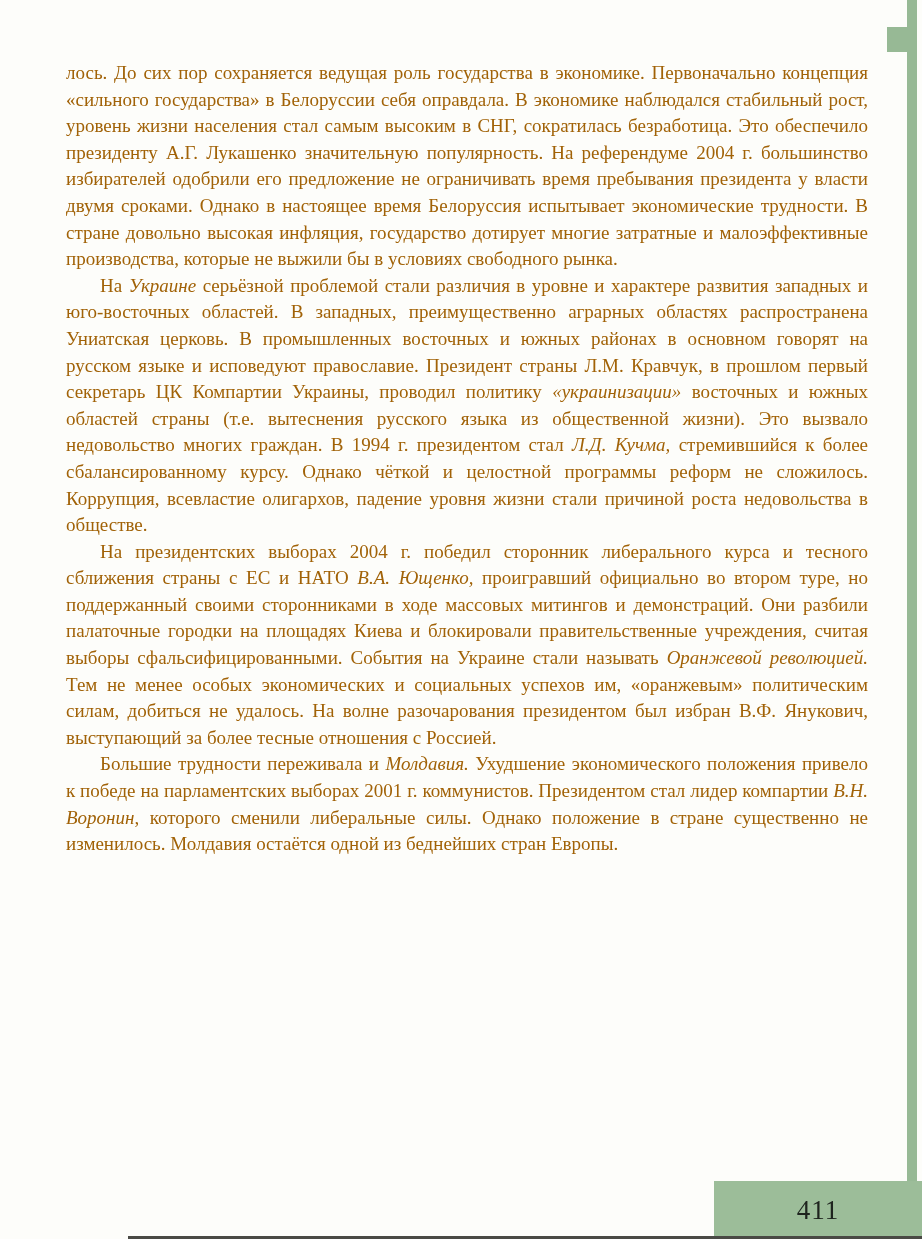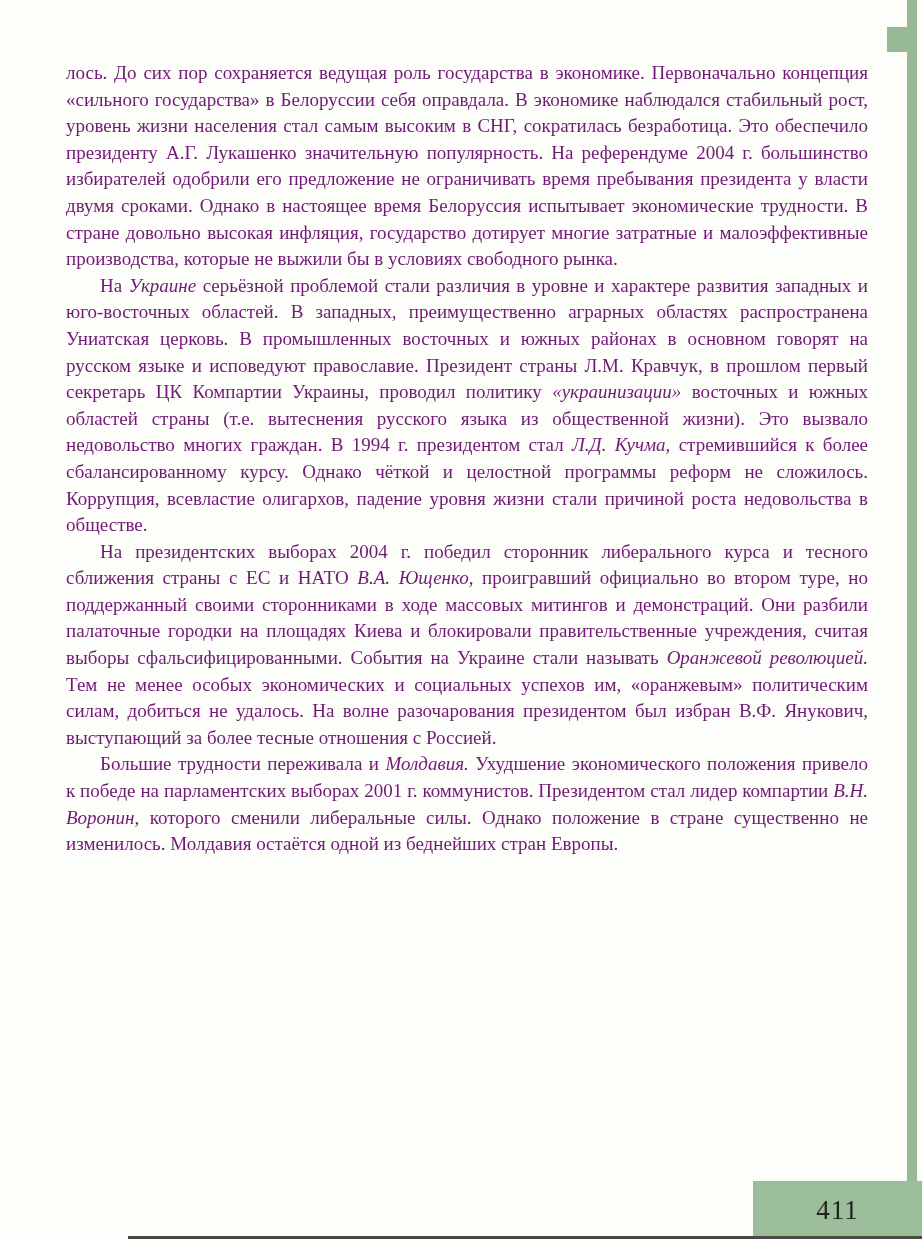--- a/index.html
+++ b/index.html
@@ -12,21 +12,21 @@
     overflow: hidden;
     font-family: "Liberation Serif", "DejaVu Serif", serif;
   }
   .page-text {
     position: absolute;
     left: 66px;
     top: 60px;
     width: 802px;
     font-size: 19px;
     line-height: 26.6px;
-    color: #701a75;
+    color: #a16207;
     text-align: justify;
   }
   .page-text p { margin: 0; padding: 0; }
   .page-text p.indented { text-indent: 34px; }
   .seg-italic { font-style: italic; margin-top: 32px; }
   .edge-stripe {
     position: absolute;
     top: 0;
     right: 5px;
     width: 10px;
@@ -38,21 +38,21 @@
     top: 27px;
     right: 10px;
     width: 25px;
     height: 25px;
     background: #97b995;
   }
   .page-number-box {
     position: absolute;
     right: 0;
     bottom: 0;
-    width: 169px;
+    width: 208px;
     height: 58px;
     background: #9cbd99;
     display: flex;
     align-items: center;
     justify-content: center;
   }
   .page-number {
     font-size: 27px;
     color: #1e241e;
     letter-spacing: 1px;

